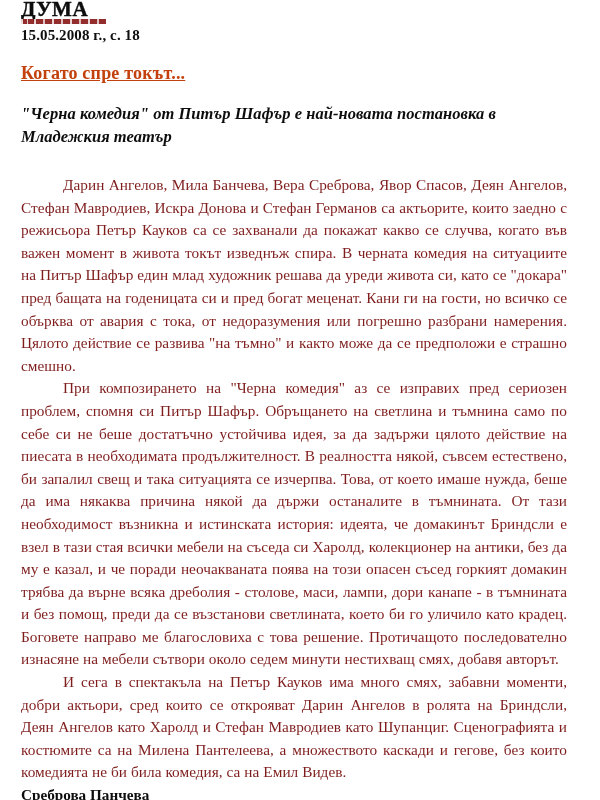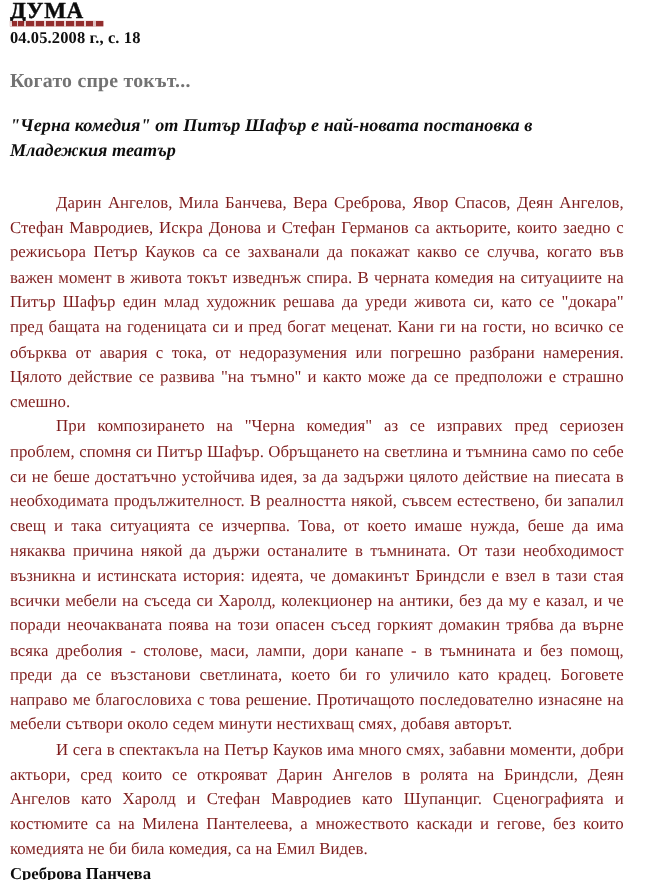--- a/index.html
+++ b/index.html
@@ -13,21 +13,21 @@
     overflow: hidden;
     font-family: "Liberation Serif", "DejaVu Serif", serif;
     color: #111111;
     -webkit-font-smoothing: antialiased;
   }
   .page {
     width: 582px;
     height: 800px;
     position: relative;
     box-sizing: border-box;
-    padding: 0 12px 0 8px;
+    padding: 0 12px 0 20px;
   }
 
   
   .masthead {
     position: relative;
     width: 88px;
     height: 25px;
     margin: 0 0 0 0;
   }
   .masthead-word {
@@ -74,21 +74,22 @@
   }
 
   
   .headline {
     font-weight: bold;
     font-size: 18px;
     line-height: 22px;
     margin-top: 17px;
     margin-left: 1px;
     letter-spacing: 0.2px;
-    color: #737373;
+    color: #c2410c;
+    text-decoration: underline;
   }
 
   
   .subtitle {
     font-weight: bold;
     font-style: italic;
     font-size: 16.5px;
     line-height: 23px;
     margin-top: 18px;
     margin-left: 1px;
@@ -126,21 +127,21 @@
 </head>
 <body>
 
 <div class="page">
 
   <div class="masthead">
     <div class="masthead-word">ДУМА</div>
     <div class="masthead-bar"></div>
   </div>
 
-  <div class="dateline">04.05.2008 г., с. 18</div>
+  <div class="dateline">15.05.2008 г., с. 18</div>
 
   <h1 class="headline">Когато спре токът...</h1>
 
   <h2 class="subtitle">"Черна комедия" от Питър Шафър е най-новата постановка в Младежкия театър</h2>
 
   <div class="body">
     <p>Дарин Ангелов, Мила Банчева, Вера Среброва, Явор Спасов, Деян Ангелов, Стефан Мавродиев, Искра Донова и Стефан Германов са актьорите, които заедно с режисьора Петър Кауков са се захванали да покажат какво се случва, когато във важен момент в живота токът изведнъж спира. В черната комедия на ситуациите на Питър Шафър един млад художник решава да уреди живота си, като се "докара" пред бащата на годеницата си и пред богат меценат. Кани ги на гости, но всичко се обърква от авария с тока, от недоразумения или погрешно разбрани намерения. Цялото действие се развива "на тъмно" и както може да се предположи е страшно смешно.</p>
     <p>При композирането на "Черна комедия" аз се изправих пред сериозен проблем, спомня си Питър Шафър. Обръщането на светлина и тъмнина само по себе си не беше достатъчно устойчива идея, за да задържи цялото действие на пиесата в необходимата продължителност. В реалността някой, съвсем естествено, би запалил свещ и така ситуацията се изчерпва. Това, от което имаше нужда, беше да има някаква причина някой да държи останалите в тъмнината. От тази необходимост възникна и истинската история: идеята, че домакинът Бриндсли е взел в тази стая всички мебели на съседа си Харолд, колекционер на антики, без да му е казал, и че поради неочакваната поява на този опасен съсед горкият домакин трябва да върне всяка дреболия - столове, маси, лампи, дори канапе - в тъмнината и без помощ, преди да се възстанови светлината, което би го уличило като крадец. Боговете направо ме благословиха с това решение. Протичащото последователно изнасяне на мебели сътвори около седем минути нестихващ смях, добавя авторът.</p>
     <p>И сега в спектакъла на Петър Кауков има много смях, забавни моменти, добри актьори, сред които се открояват Дарин Ангелов в ролята на Бриндсли, Деян Ангелов като Харолд и Стефан Мавродиев като Шупанциг. Сценографията и костюмите са на Милена Пантелеева, а множеството каскади и гегове, без които комедията не би била комедия, са на Емил Видев.</p>
   </div>

